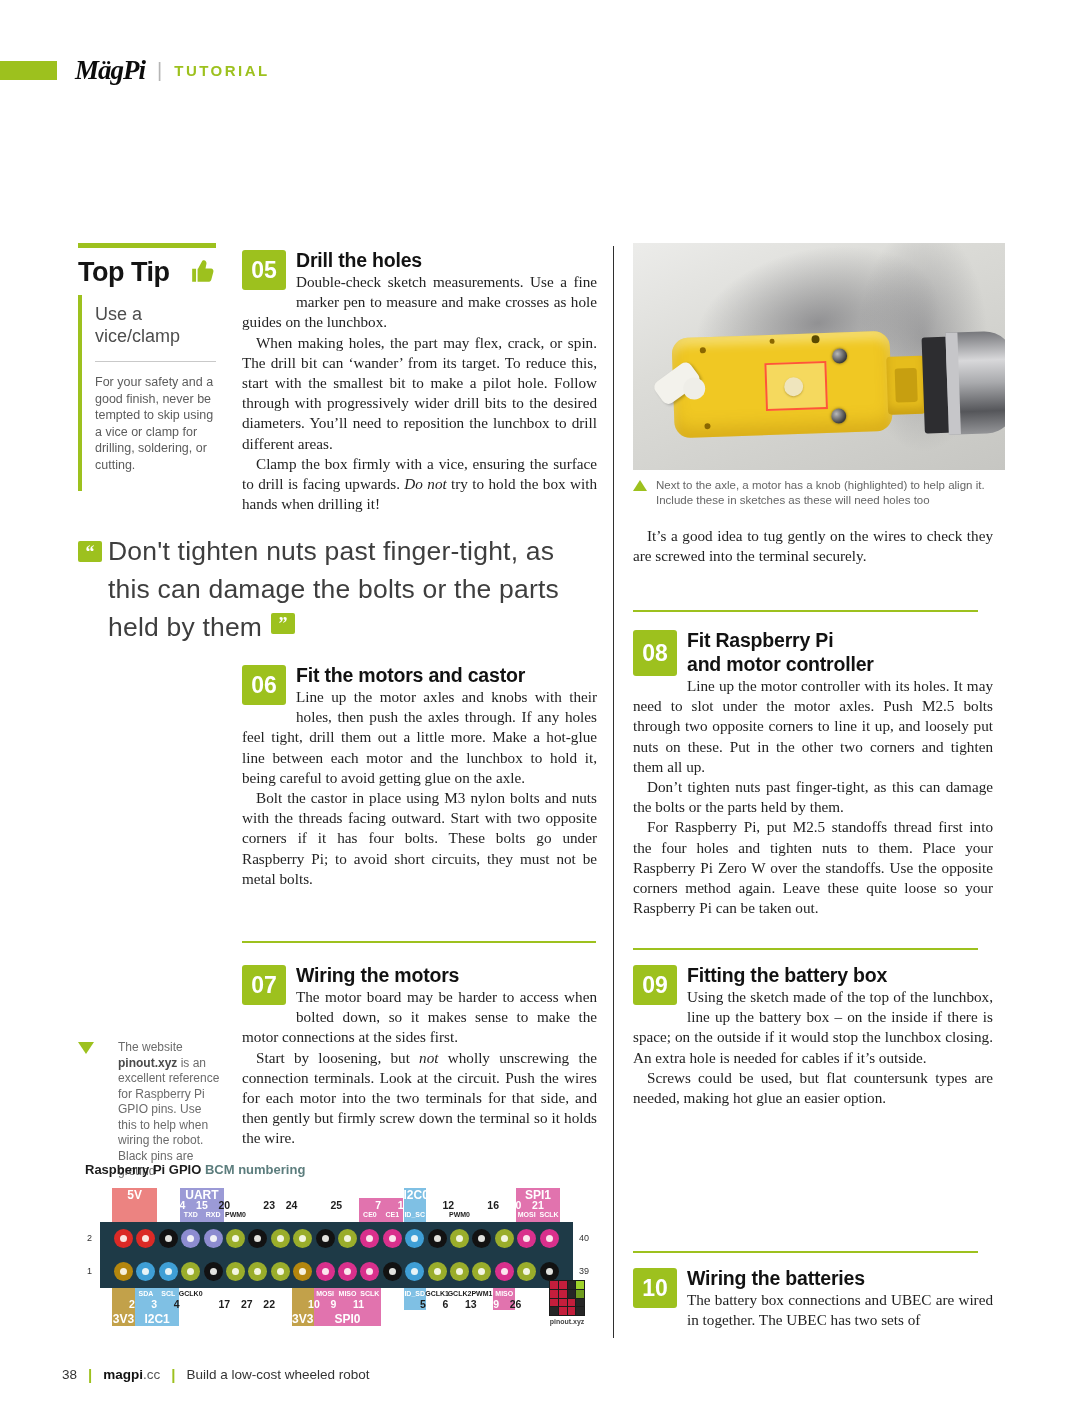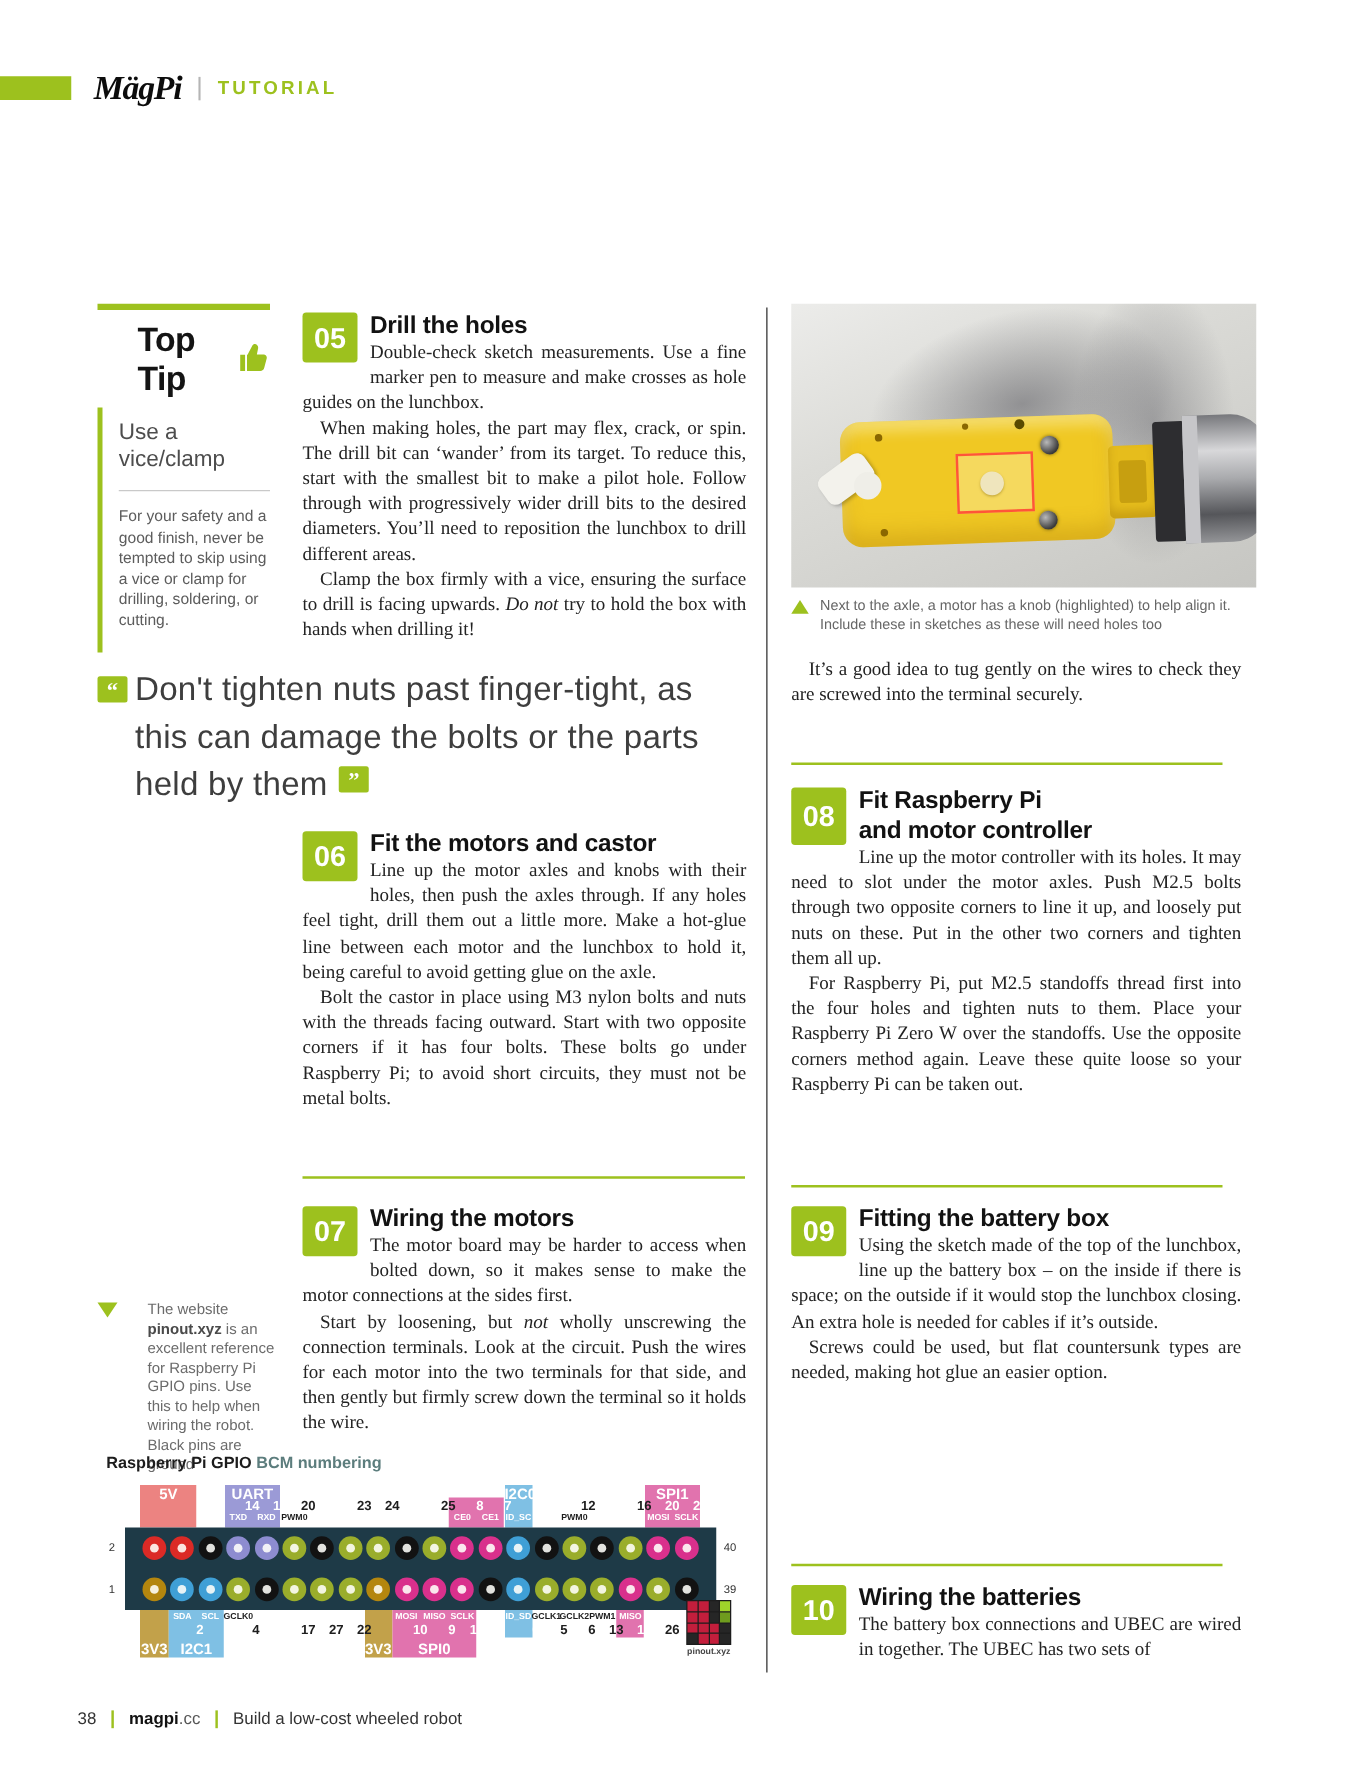--- a/index.html
+++ b/index.html
@@ -11,21 +11,21 @@
   
   .hdr-bar{left:0;top:61px;width:57px;height:19px;background:var(--green);}
   .hdr{left:75px;top:55px;display:flex;align-items:center;gap:12px;}
   .logo{font:italic 900 27px "Liberation Serif",serif;color:#0c0c0c;letter-spacing:-1px;}
   .hdr-sep{color:#b5b5b5;font-size:20px;font-weight:400;}
   .hdr-section{font-weight:bold;font-size:15px;color:var(--green);letter-spacing:2.5px;}
 
   
   .toptip{left:78px;top:243px;width:138px;}
   .tt-bar{height:5px;background:var(--green);}
-  .tt-title-row{display:flex;align-items:center;justify-content:space-between;padding:9px 0 7px 0;margin-left:32px;}
+  .tt-title-row{display:flex;align-items:center;justify-content:space-between;padding:9px 0 7px 0;}
   .tt-title{font-weight:bold;font-size:27px;color:#141414;letter-spacing:-0.5px;}
   .tt-body{border-left:4px solid var(--green);padding-left:13px;}
   .tt-sub{font-size:18px;line-height:22px;color:#4d4d4d;padding:8px 0 14px 0;border-bottom:1px solid #c9c9c9;}
   .tt-text{font-size:12.5px;line-height:16.5px;color:#5c5c5c;padding:12px 0 18px 0;}
 
   
   .step{width:355px;}
   .step-num{float:left;width:44px;height:40px;background:var(--green);color:#fff;
             font-weight:bold;font-size:23px;line-height:40px;text-align:center;border-radius:3px;
             margin:2px 10px 4px 0;}
@@ -98,21 +98,21 @@
   
   .gpio{left:85px;top:1162px;width:505px;height:176px;}
   .gpio-title{position:absolute;left:0;top:0;font-size:13px;}
   .gpio-title .b{font-weight:bold;color:#1c1c1c;}
   .gpio-title .r{color:#5c7d7d;font-weight:bold;}
   .gboard{position:absolute;background:#1e3a47;}
   .gblock{position:absolute;}
   .gname{position:absolute;text-align:center;color:#fff;font-weight:bold;font-size:12px;}
   .gpin{position:absolute;border-radius:50%;}
   .gdot{position:absolute;border-radius:50%;background:rgba(255,255,250,.88);}
-  .gl-num{position:absolute;text-align:right;font-weight:bold;font-size:10.5px;line-height:11px;}
+  .gl-num{position:absolute;text-align:left;font-weight:bold;font-size:10.5px;line-height:11px;}
   .gl-sub{position:absolute;text-align:center;font-weight:bold;font-size:7px;line-height:8px;}
   .gedge{position:absolute;font-size:9px;color:#333;}
   .plogo{position:absolute;left:462px;top:118px;width:40px;text-align:center;}
   .plogo-grid{width:34px;height:34px;margin:0 auto;background:#1c1c1c;display:grid;
       grid-template-columns:repeat(4,1fr);grid-template-rows:repeat(4,1fr);gap:1px;padding:1px;}
   .plogo-label{font-size:7px;color:#444;margin-top:2px;font-weight:bold;}
 </style>
 </head>
 <body>
 
@@ -207,20 +207,21 @@
     <div class="cap-text">Next to the axle, a motor has a knob (highlighted) to help align it. Include these in sketches as these will need holes too</div>
   </div>
 
   <div class="abs hrule" style="left:633px;top:610px;width:345px;"></div>
 
   <div class="abs step" style="left:633px;top:628px;width:360px;">
     <div class="step-num" style="height:46px;line-height:46px;">08</div>
     <h2>Fit Raspberry Pi</h2>
     <h2>and motor controller</h2>
     <p>Line up the motor controller with its holes. It may need to slot under the motor axles. Push M2.5 bolts through two opposite corners to line it up, and loosely put nuts on these. Put in the other two corners and tighten them all up.</p>
+    <p class="ind">Don’t tighten nuts past finger-tight, as this can damage the bolts or the parts held by them.</p>
     <p class="ind">For Raspberry Pi, put M2.5 standoffs thread first into the four holes and tighten nuts to them. Place your Raspberry Pi Zero W over the standoffs. Use the opposite corners method again. Leave these quite loose so your Raspberry Pi can be taken out.</p>
   </div>
 
   <div class="abs hrule" style="left:633px;top:948px;width:345px;"></div>
 
   <div class="abs step" style="left:633px;top:963px;width:360px;">
     <div class="step-num">09</div>
     <h2>Fitting the battery box</h2>
     <p>Using the sketch made of the top of the lunchbox, line up the battery box – on the inside if there is space; on the outside if it would stop the lunchbox closing. An extra hole is needed for cables if it’s outside.</p>
     <p class="ind">Screws could be used, but flat countersunk types are needed, making hot glue an easier option.</p>

